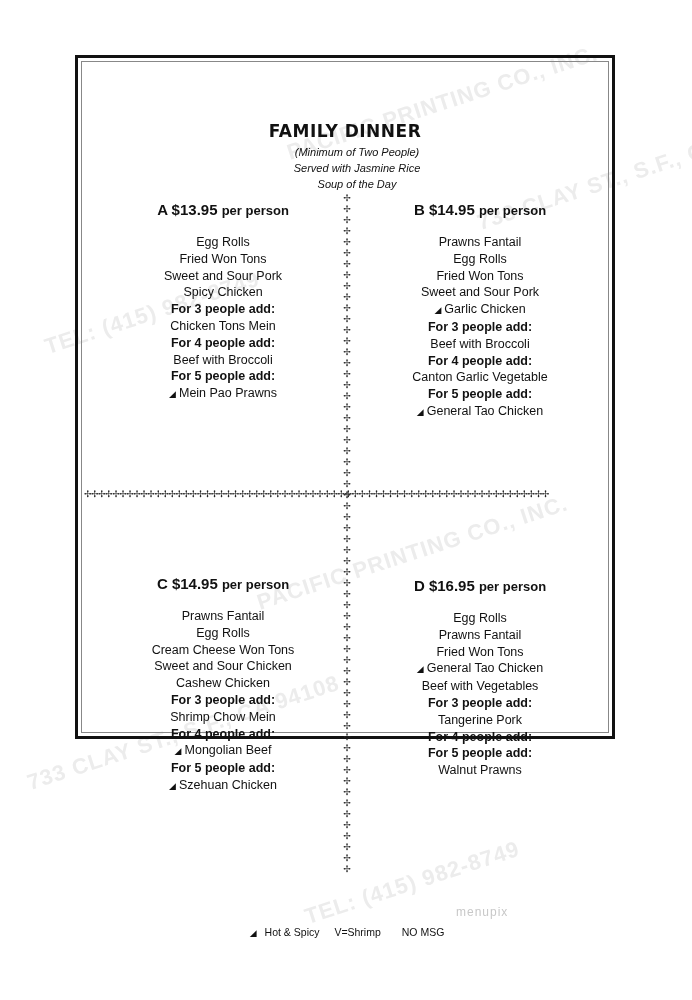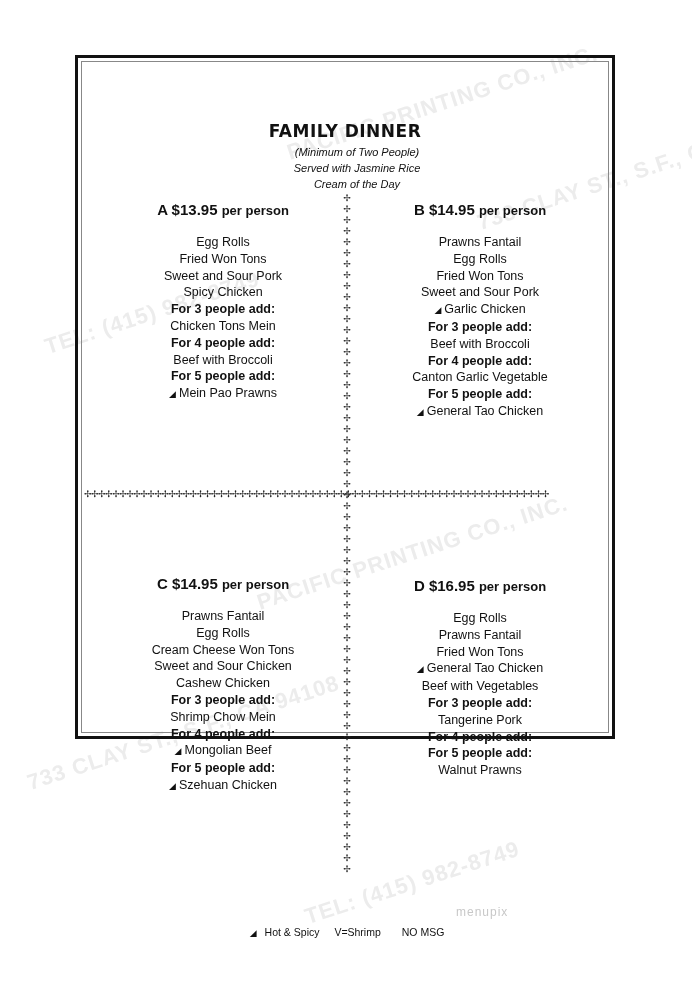--- a/index.html
+++ b/index.html
@@ -36,21 +36,21 @@
 <div class="watermark" style="left:250px;top:540px;">PACIFIC PRINTING CO., INC.</div>
 <div class="watermark" style="left:20px;top:720px;">733 CLAY ST., S.F., CA 94108</div>
 <div class="watermark" style="left:300px;top:870px;">TEL: (415) 982-8749</div>
 
 <div class="frame">
   <div class="frame-inner"></div>
 
   <div class="title">FAMILY DINNER</div>
   <div class="subtitle" style="top:88px;">(Minimum of Two People)</div>
   <div class="subtitle" style="top:104px;">Served with Jasmine Rice</div>
-  <div class="subtitle" style="top:120px;">Cream of the Day</div>
+  <div class="subtitle" style="top:120px;">Soup of the Day</div>
 
   <div class="vdiv">✢✢✢✢✢✢✢✢✢✢✢✢✢✢✢✢✢✢✢✢✢✢✢✢✢✢✢✢✢✢✢✢✢✢✢✢✢✢✢✢✢✢✢✢✢✢✢✢✢✢✢✢✢✢✢✢✢✢✢✢✢✢✢</div>
   <div class="hdiv">✢✢✢✢✢✢✢✢✢✢✢✢✢✢✢✢✢✢✢✢✢✢✢✢✢✢✢✢✢✢✢✢✢✢✢✢✢✢✢✢✢✢✢✢✢✢✢✢✢✢✢✢✢✢✢✢✢✢✢✢✢✢✢✢✢✢</div>
 
   <div class="section" id="sec0" style="left:25px;top:143px;">
       <div class="price-head"><span>A $13.95 </span><span class="pp">per person</span></div>
       <div class="item"><span>Egg Rolls</span></div>
       <div class="item"><span>Fried Won Tons</span></div>
       <div class="item"><span>Sweet and Sour Pork</span></div>
       <div class="item"><span>Spicy Chicken</span></div>

